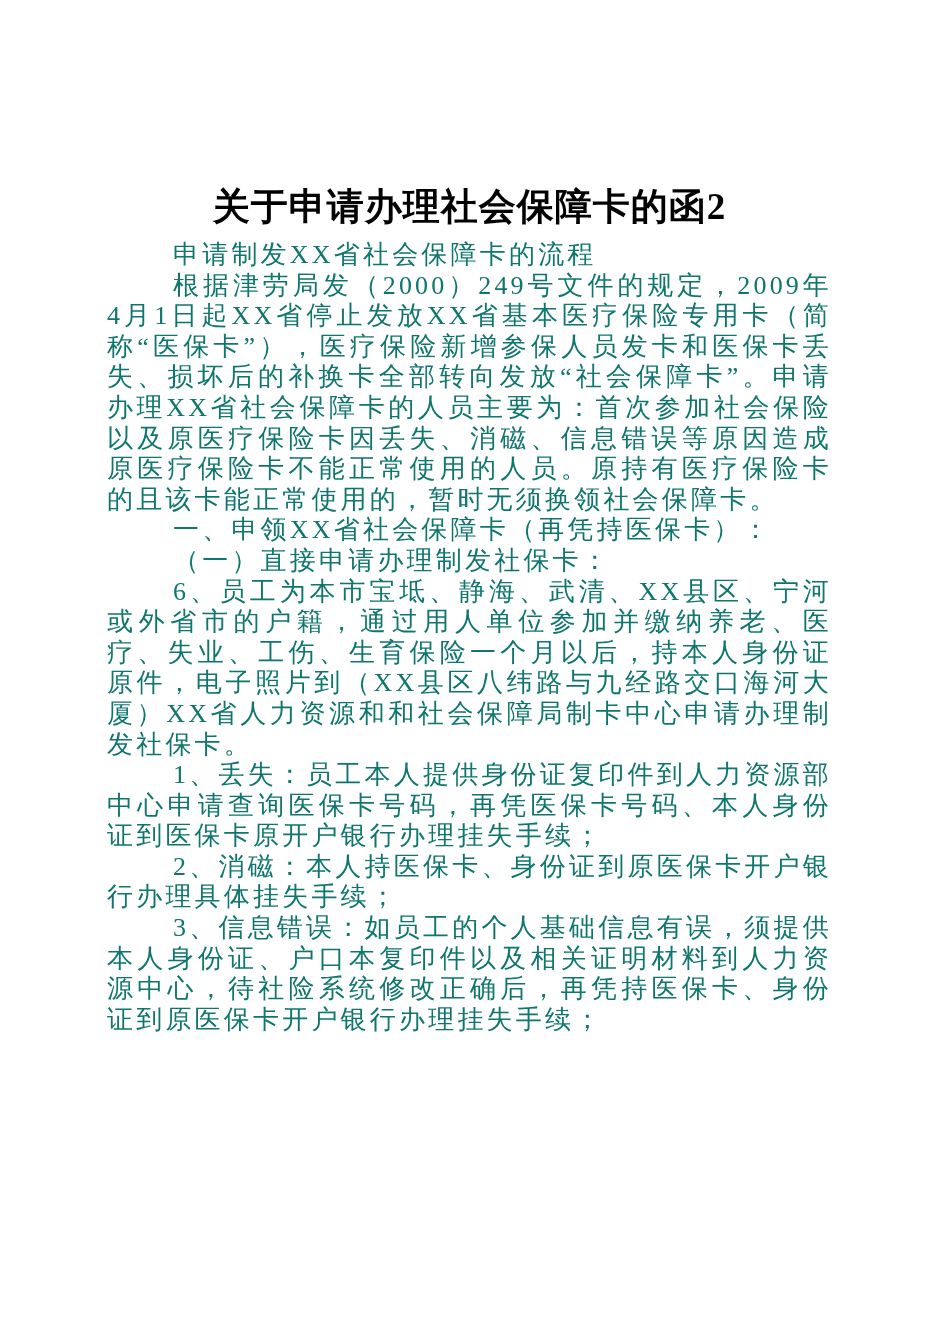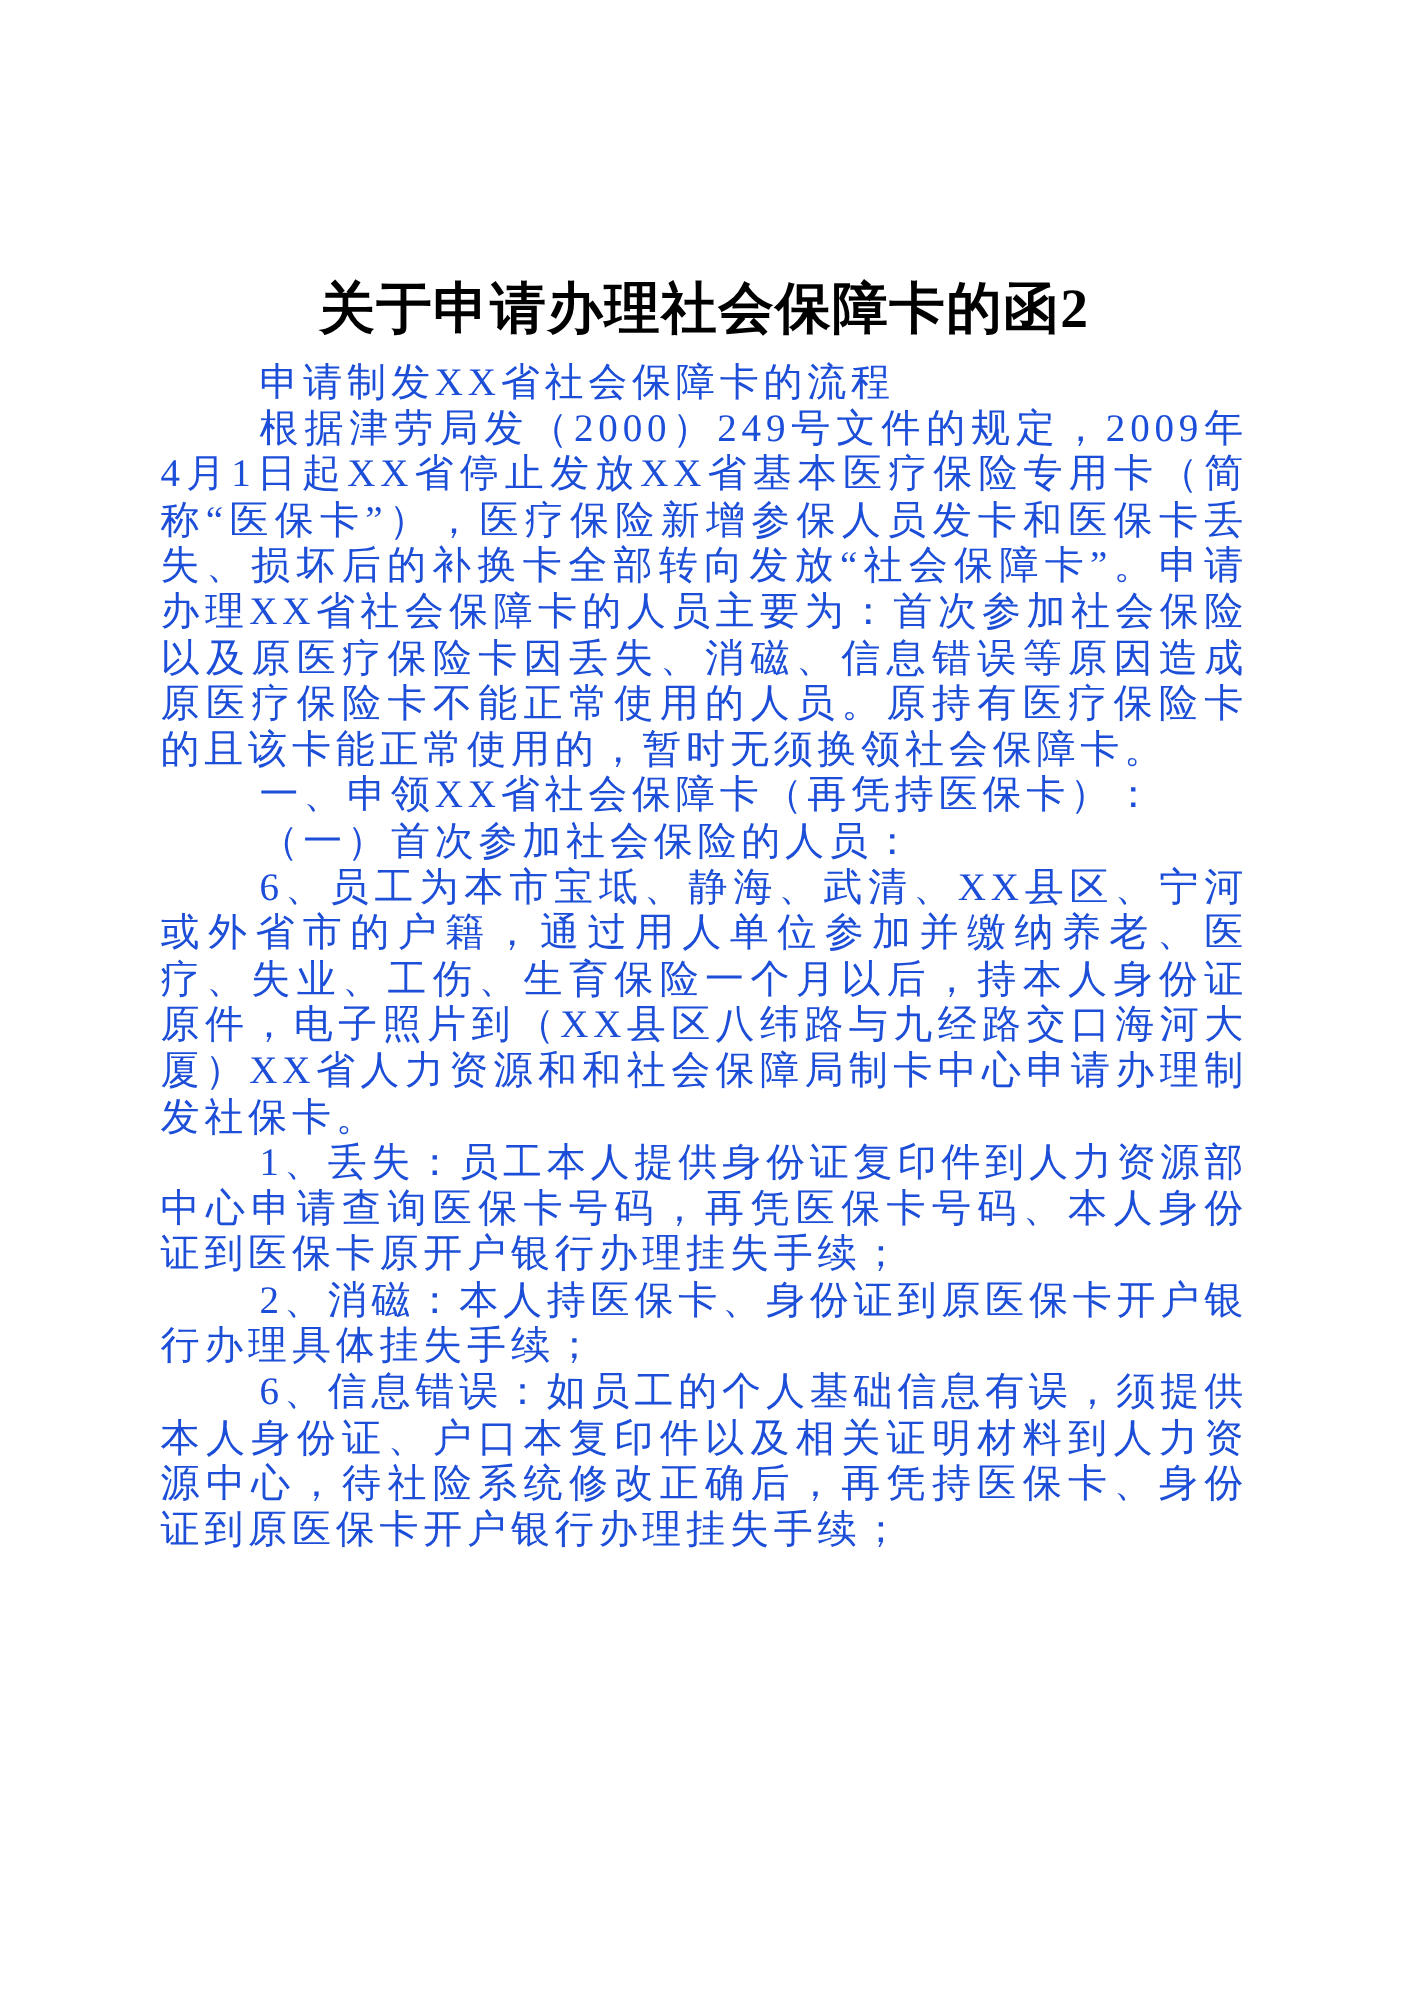--- a/index.html
+++ b/index.html
@@ -32,40 +32,40 @@
     white-space: nowrap;
   }
   .para {
     margin: 0;
     font-size: 26px;
     line-height: 30.6px;
     letter-spacing: 3.2px;
     text-align: justify;
     text-justify: inter-character;
     text-indent: 66px;
-    color: #1d4ed8;
+    color: #0f766e;
     font-weight: normal;
   }
 </style>
 </head>
 <body>
 
 <div class="page">
   <h1 class="doc-title">关于申请办理社会保障卡的函2</h1>
 
   <p class="para">申请制发XX省社会保障卡的流程</p>
 
   <p class="para">根据津劳局发（2000）249号文件的规定，2009年4月1日起XX省停止发放XX省基本医疗保险专用卡（简称“医保卡”），医疗保险新增参保人员发卡和医保卡丢失、损坏后的补换卡全部转向发放“社会保障卡”。申请办理XX省社会保障卡的人员主要为：首次参加社会保险以及原医疗保险卡因丢失、消磁、信息错误等原因造成原医疗保险卡不能正常使用的人员。原持有医疗保险卡的且该卡能正常使用的，暂时无须换领社会保障卡。</p>
 
   <p class="para">一、申领XX省社会保障卡（再凭持医保卡）：</p>
 
-  <p class="para">（一）首次参加社会保险的人员：</p>
+  <p class="para">（一）直接申请办理制发社保卡：</p>
 
 
   <p class="para">6、员工为本市宝坻、静海、武清、XX县区、宁河或外省市的户籍，通过用人单位参加并缴纳养老、医疗、失业、工伤、生育保险一个月以后，持本人身份证原件，电子照片到（XX县区八纬路与九经路交口海河大厦）XX省人力资源和和社会保障局制卡中心申请办理制发社保卡。</p>
 
 
   <p class="para">1、丢失：员工本人提供身份证复印件到人力资源部中心申请查询医保卡号码，再凭医保卡号码、本人身份证到医保卡原开户银行办理挂失手续；</p>
 
   <p class="para">2、消磁：本人持医保卡、身份证到原医保卡开户银行办理具体挂失手续；</p>
 
-  <p class="para">6、信息错误：如员工的个人基础信息有误，须提供本人身份证、户口本复印件以及相关证明材料到人力资源中心，待社险系统修改正确后，再凭持医保卡、身份证到原医保卡开户银行办理挂失手续；</p>
+  <p class="para">3、信息错误：如员工的个人基础信息有误，须提供本人身份证、户口本复印件以及相关证明材料到人力资源中心，待社险系统修改正确后，再凭持医保卡、身份证到原医保卡开户银行办理挂失手续；</p>
 </div>
 
 </body></html>

